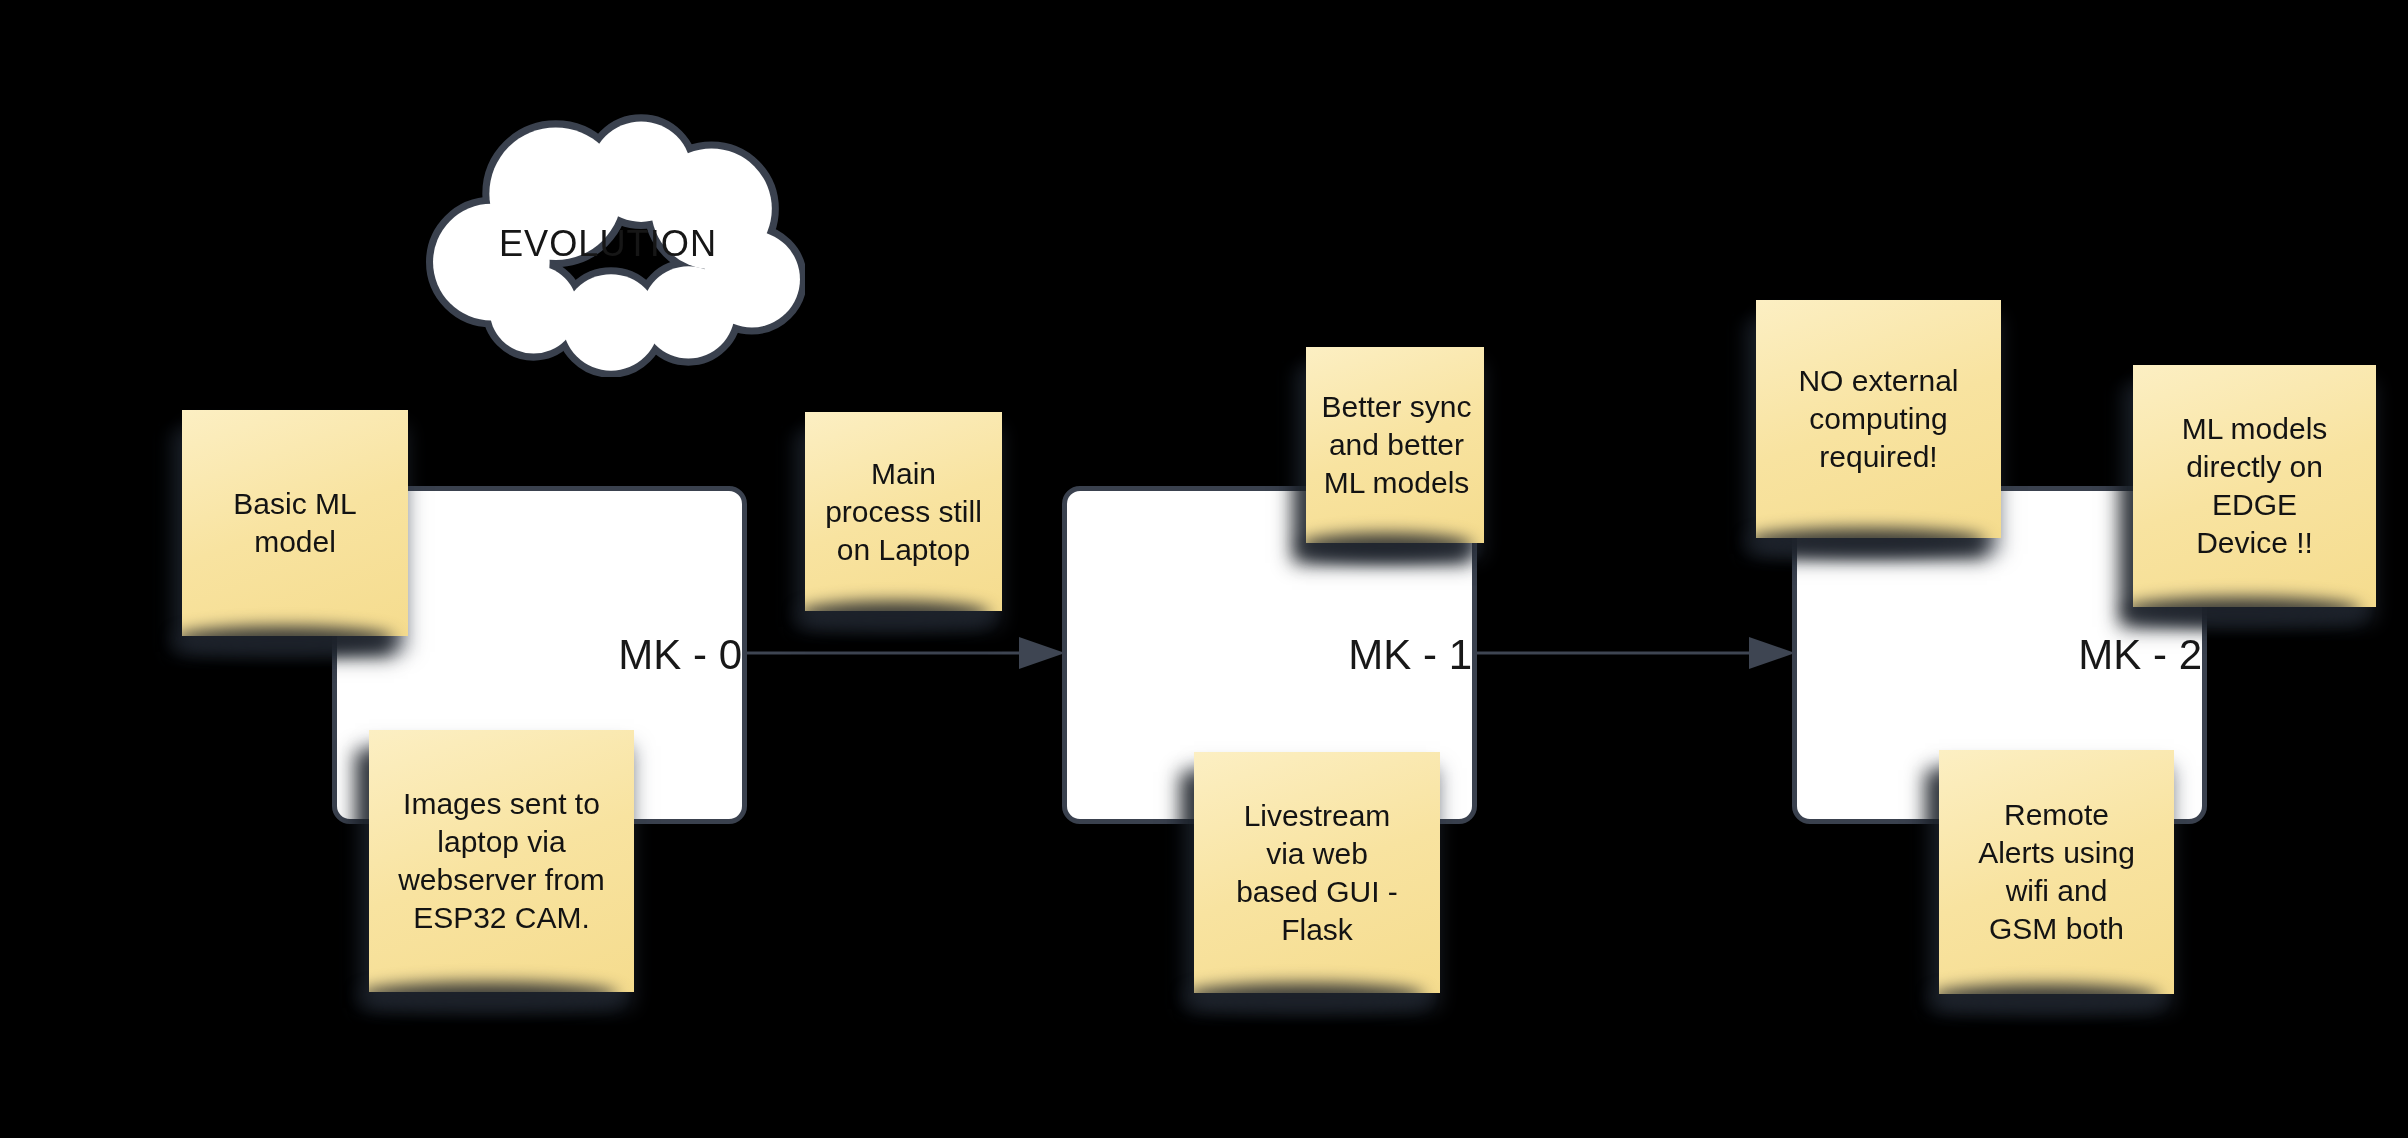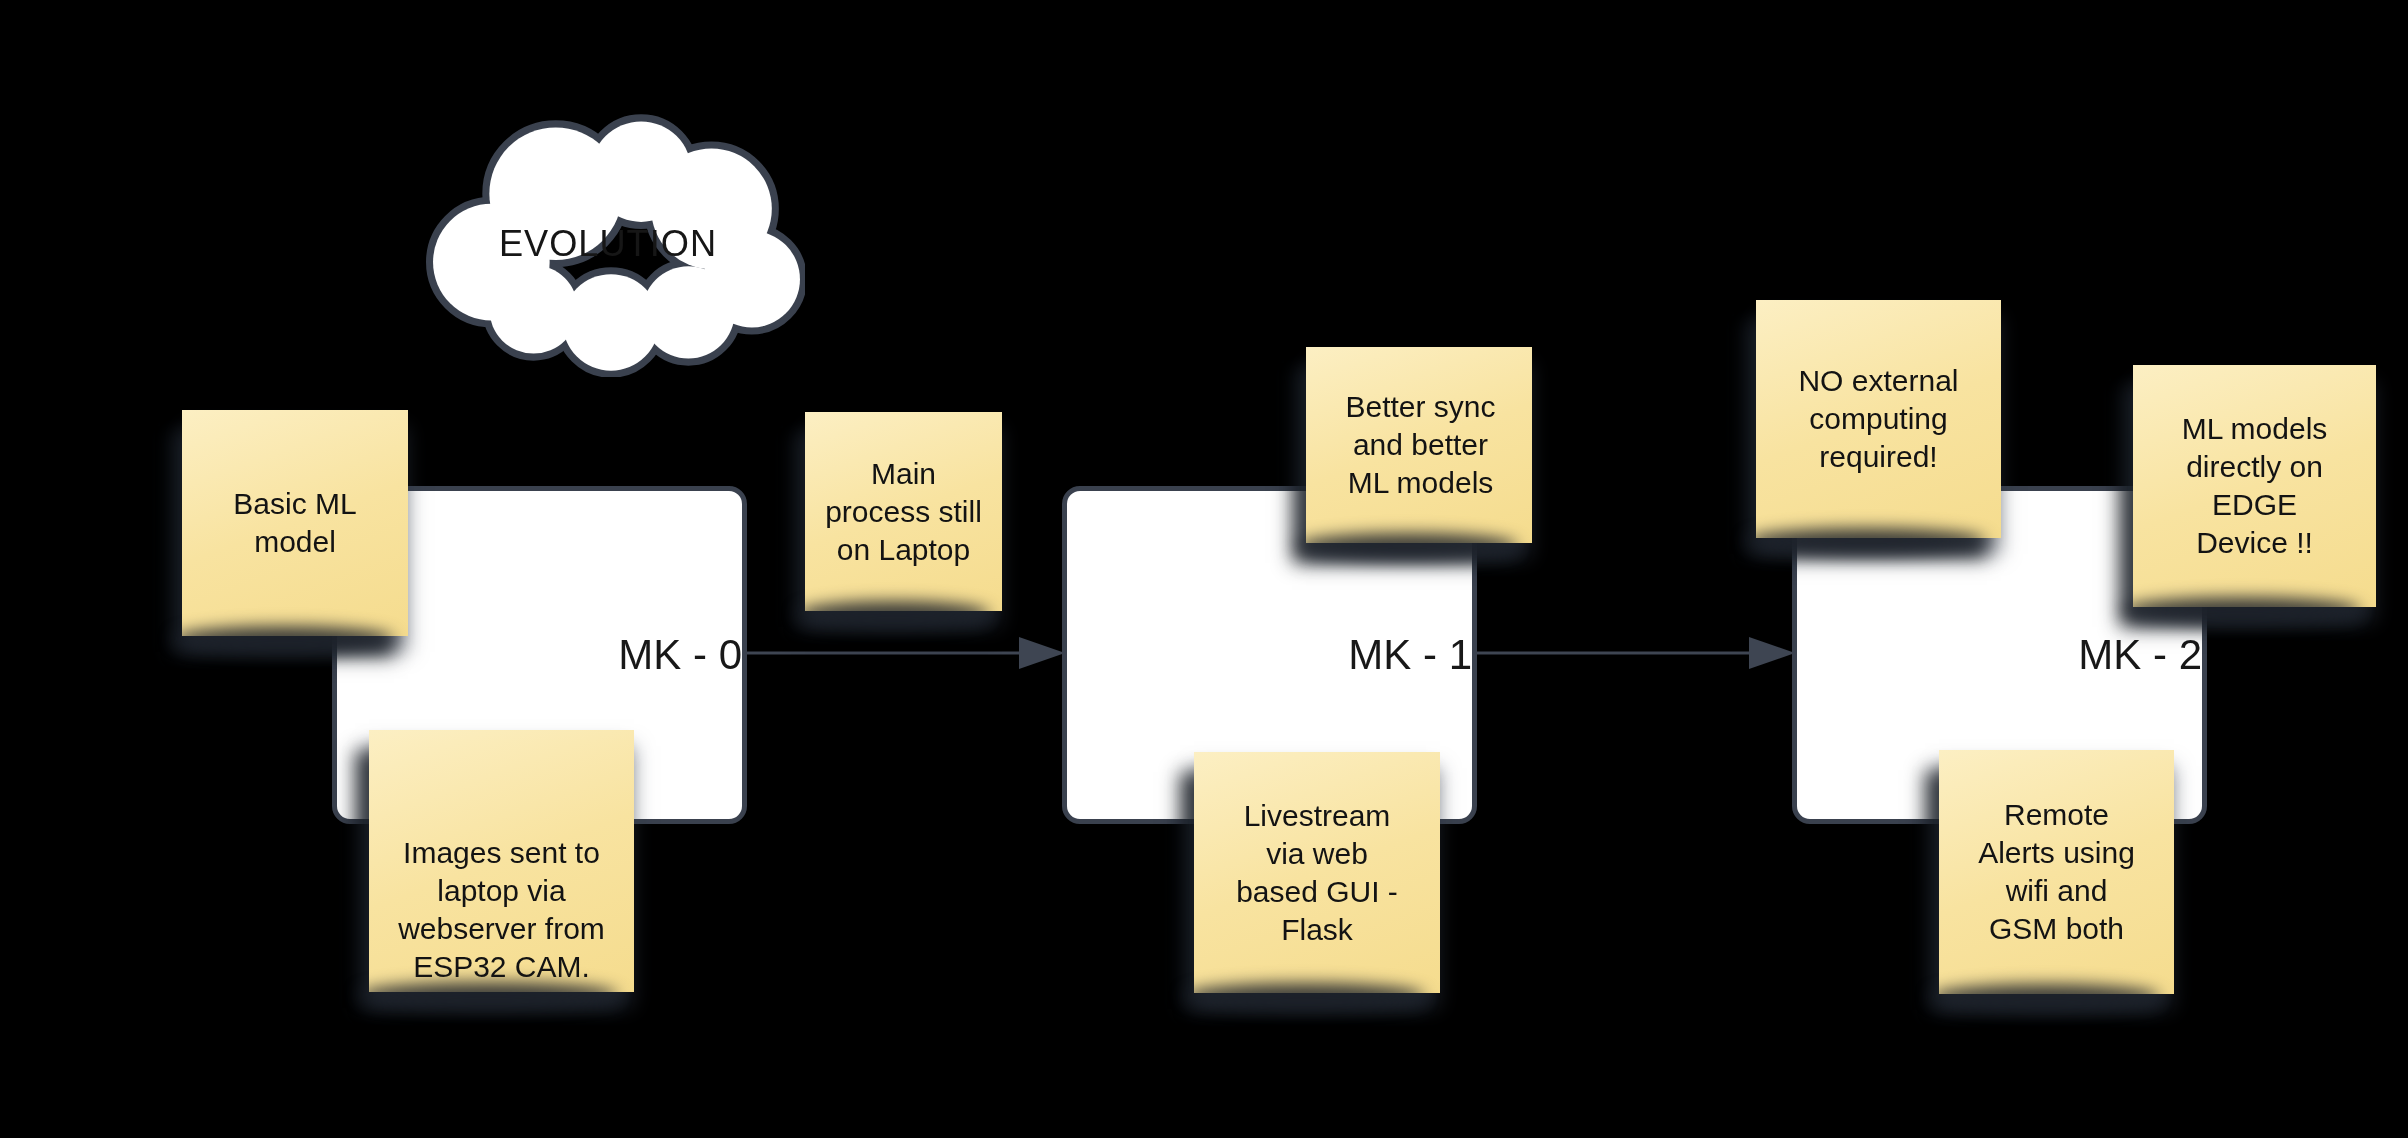--- a/index.html
+++ b/index.html
@@ -52,23 +52,23 @@
     z-index:2;
     box-shadow: 0 16px 18px rgba(48,56,70,0.50), -14px 20px 18px rgba(18,22,28,0.85);
   }
   .sticky::after {
     content:""; position:absolute; left:-4%; right:6%; bottom:-16px; height:26px;
     background:rgba(28,33,41,0.85); border-radius:50%;
     filter:blur(8px); z-index:-1;
   }
   #sticky-basic-ml      { left:135px;  top:410px; width:226px; height:226px; }
   #sticky-main-process  { left:758px;  top:412px; width:197px; height:199px; }
-  #sticky-images-sent   { left:322px;  top:730px; width:265px; height:262px;align-items:flex-end; }
+  #sticky-images-sent   { left:322px;  top:730px; width:265px; height:262px; }
   #sticky-actuator      { left:725px;  top:712px; width:265px; height:263px; }
-  #sticky-better-sync   { left:1259px; top:347px; width:226px; height:196px;padding-left:9px; }
+  #sticky-better-sync   { left:1259px; top:347px; width:178px; height:196px;padding-left:9px; }
   #sticky-livestream    { left:1147px; top:752px; width:246px; height:241px; }
   #sticky-no-external   { left:1709px; top:300px; width:245px; height:238px; }
   #sticky-ml-edge       { left:2086px; top:365px; width:243px; height:242px; }
   #sticky-remote-alerts { left:1892px; top:750px; width:235px; height:244px; }
 </style>
 </head>
 <body>
 
 <div id="canvas">
 

